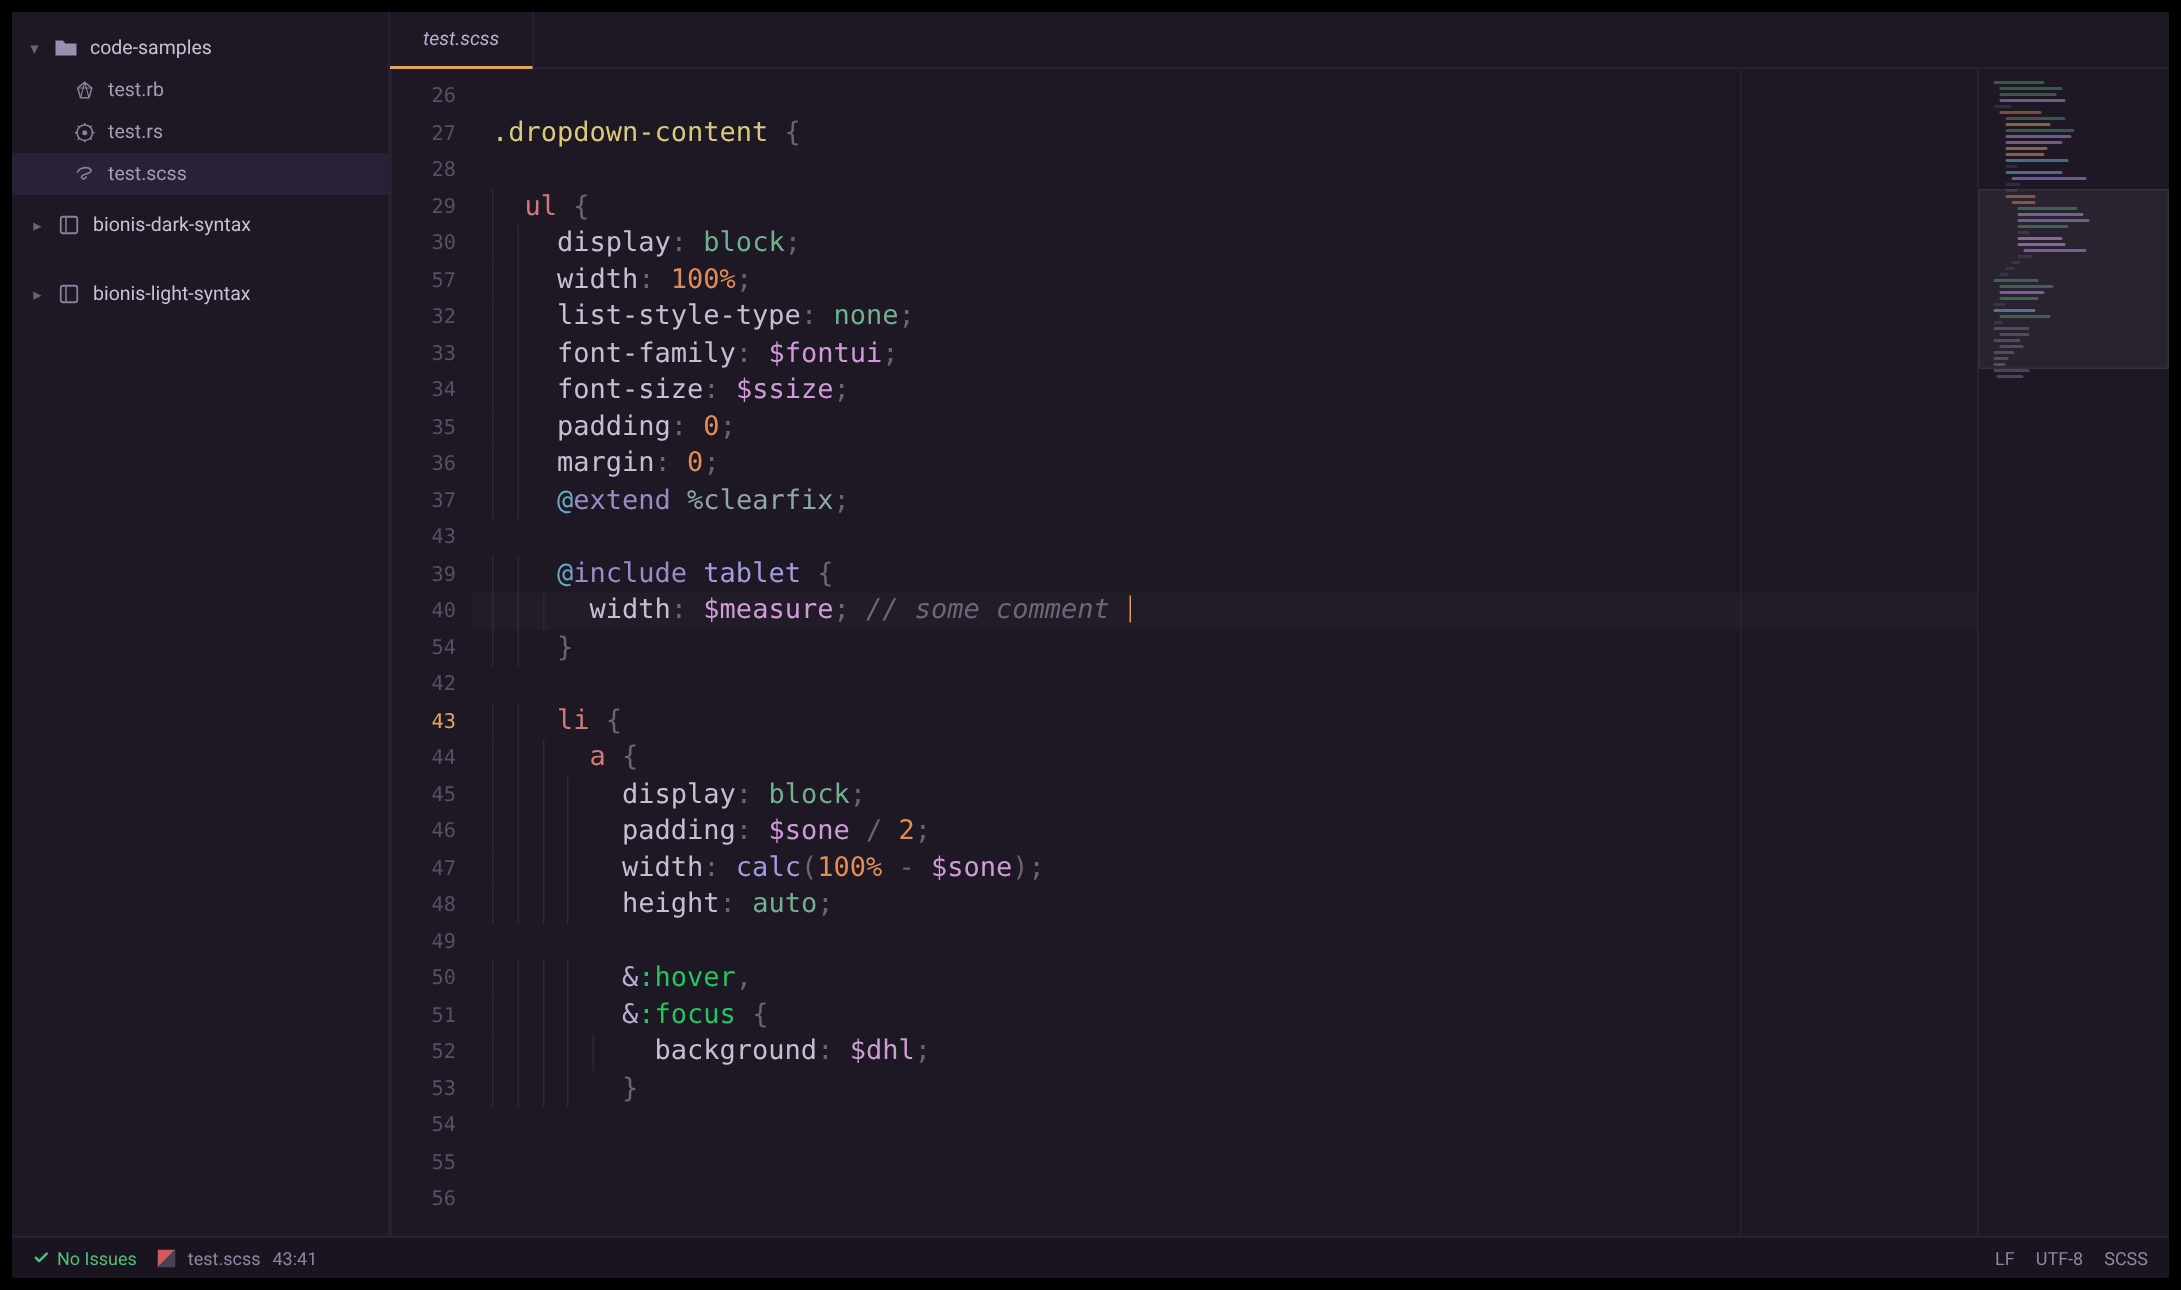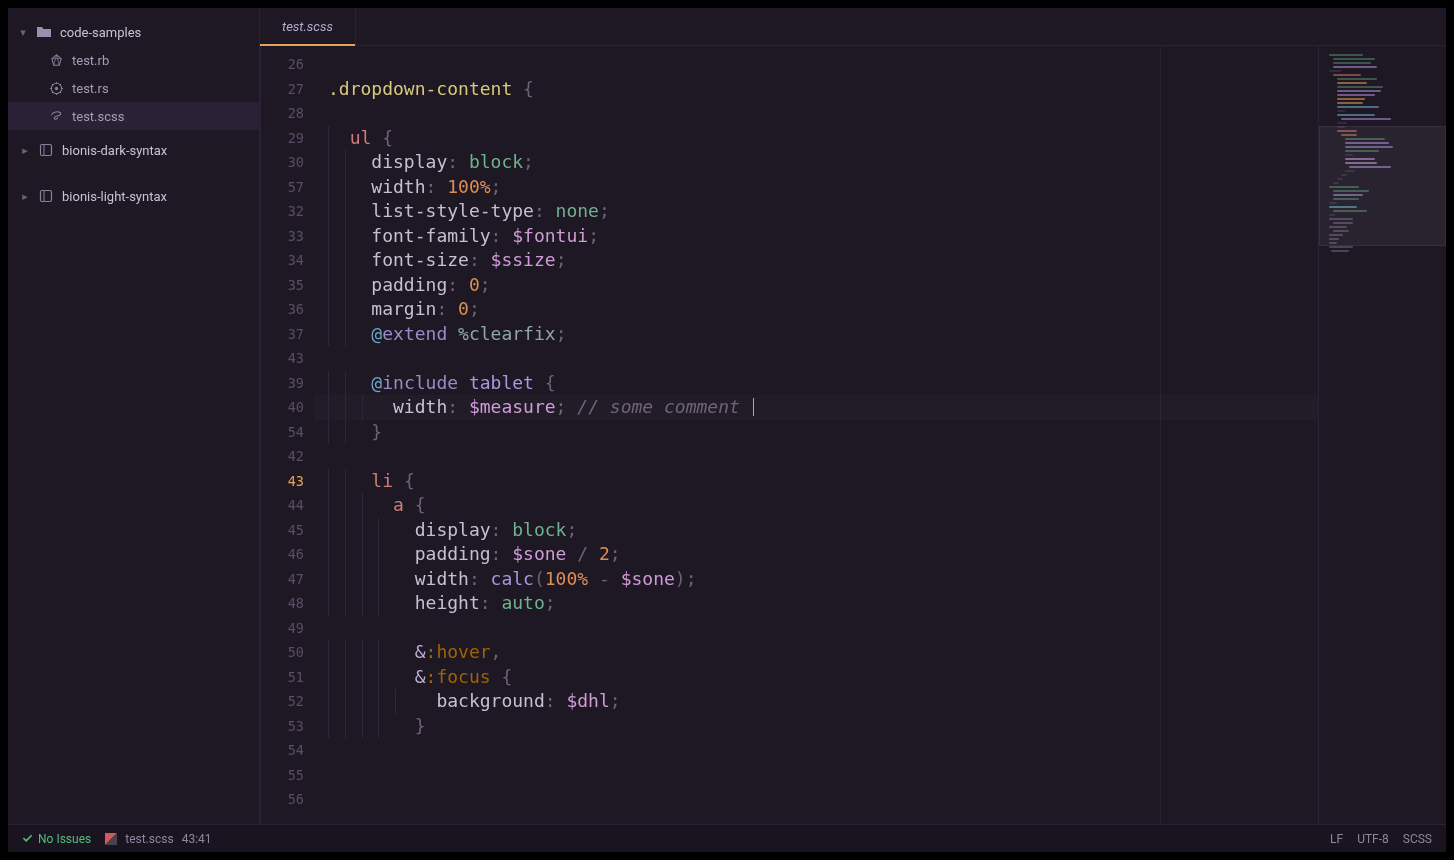--- a/index.html
+++ b/index.html
@@ -71,21 +71,21 @@
   .tk-prop{color:var(--text);}
   .tk-punc{color:var(--muted);}
   .tk-val{color:var(--green);}
   .tk-num{color:var(--orange);}
   .tk-var{color:var(--pink);}
   .tk-at{color:#6aa7c7;}
   .tk-atname{color:var(--purple);}
   .tk-func{color:#a39be0;}
   .tk-ext{color:#8da8a3;}
   .tk-amp{color:#b9add0;}
-  .tk-pseudo{color:#a16207;}
+  .tk-pseudo{color:#22c55e;}
   .tk-tag{color:#d07a7a;}
   .tk-comment{color:var(--comment);font-style:italic;}
   .ind{color:transparent;}
   
   .minimap{width:128px;background:var(--bg);position:relative;border-left:1px solid var(--border);}
   .mm-inner{position:absolute;top:8px;right:8px;left:8px;}
   .mm-line{height:2px;margin-bottom:2px;border-radius:1px;}
   .mm-viewport{position:absolute;left:0;right:0;background:rgba(255,255,255,0.05);border:1px solid rgba(255,255,255,0.06);}
   
   .status{height:28px;background:var(--bg-darker);border-top:1px solid var(--border);display:flex;align-items:center;padding:0 14px;font-size:12px;color:#8f85a0;justify-content:space-between;}

